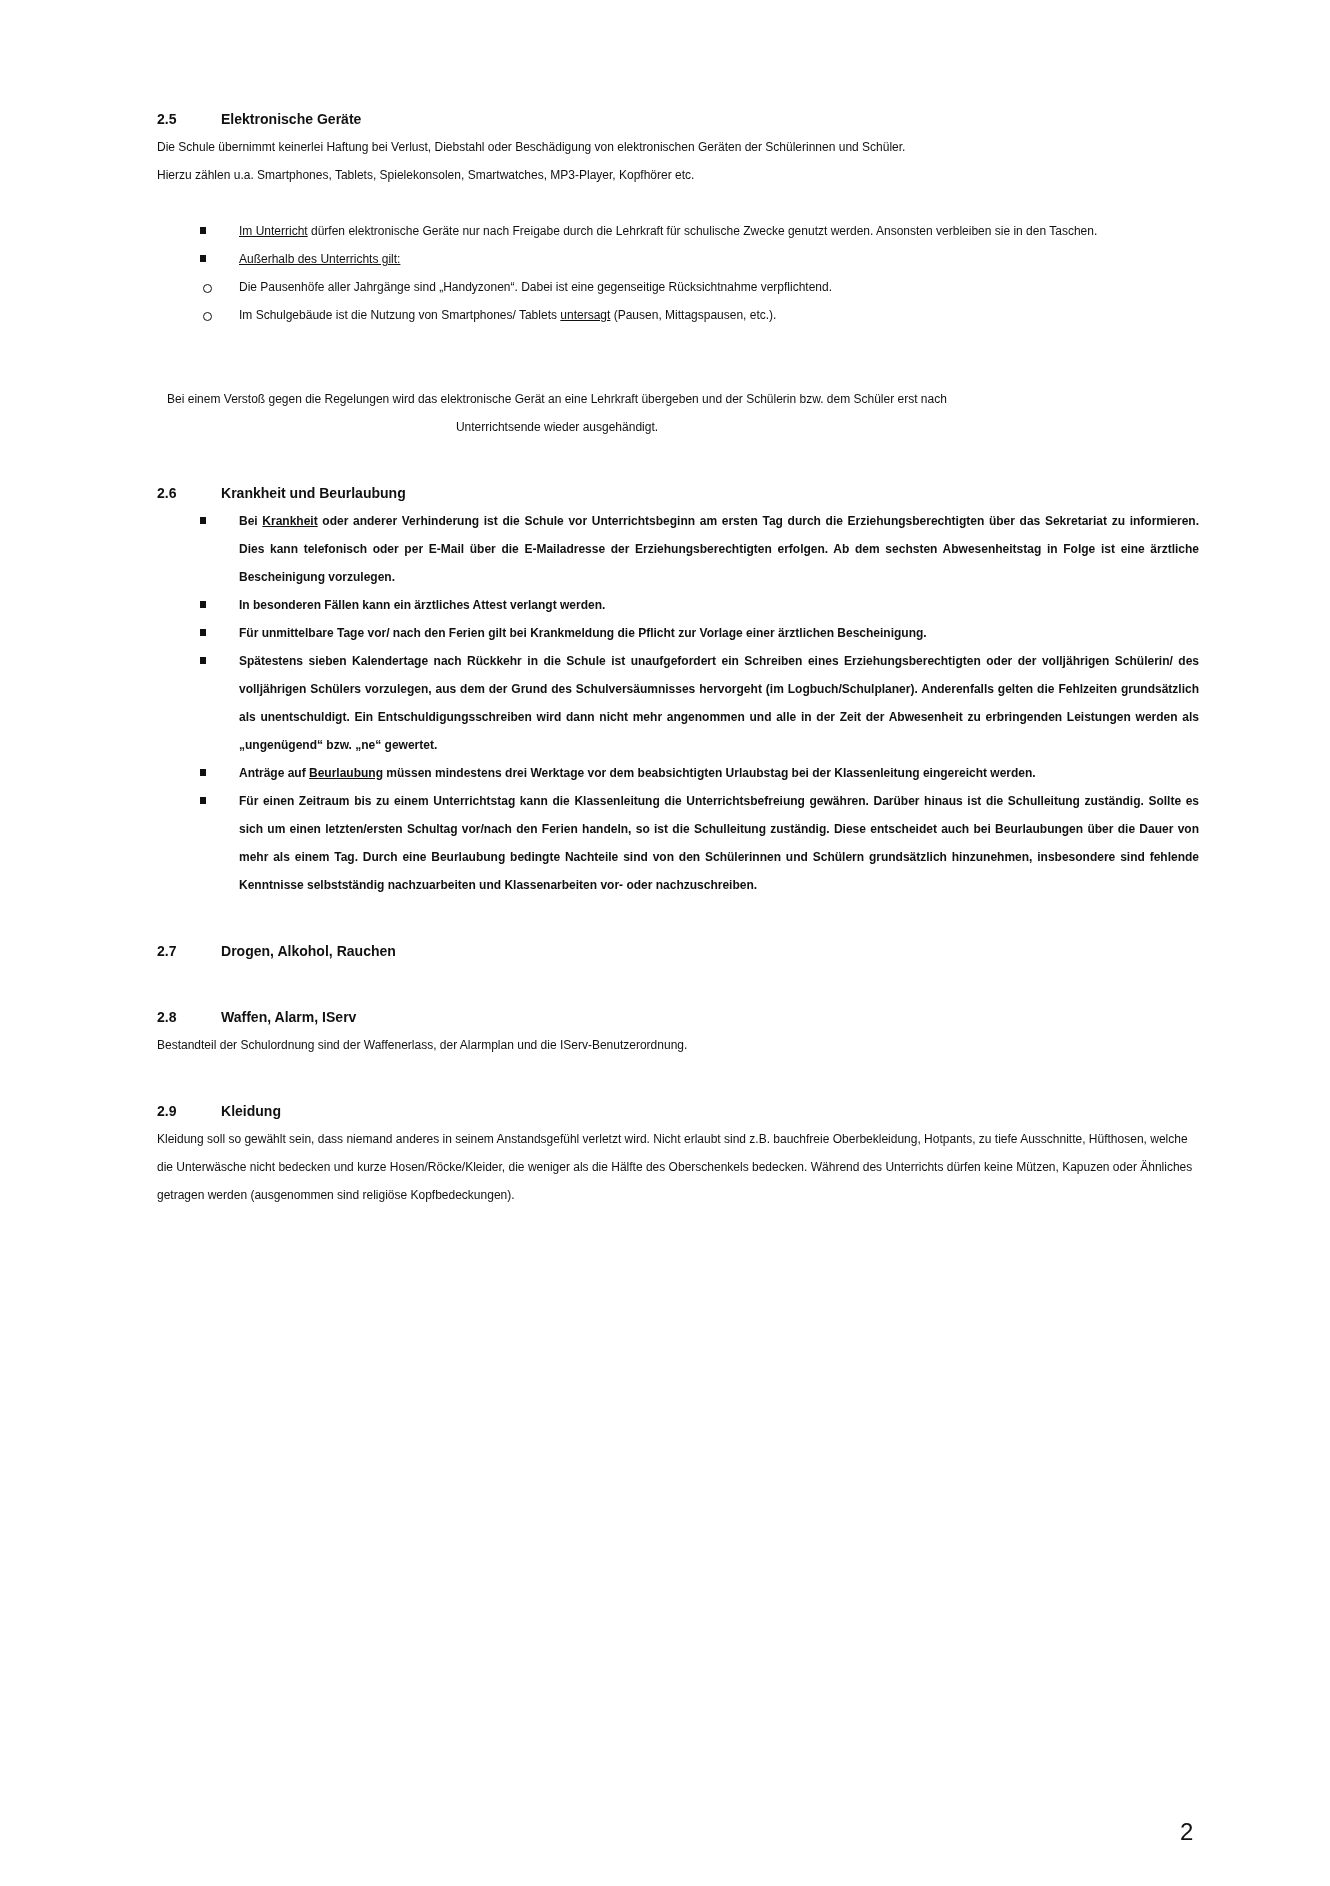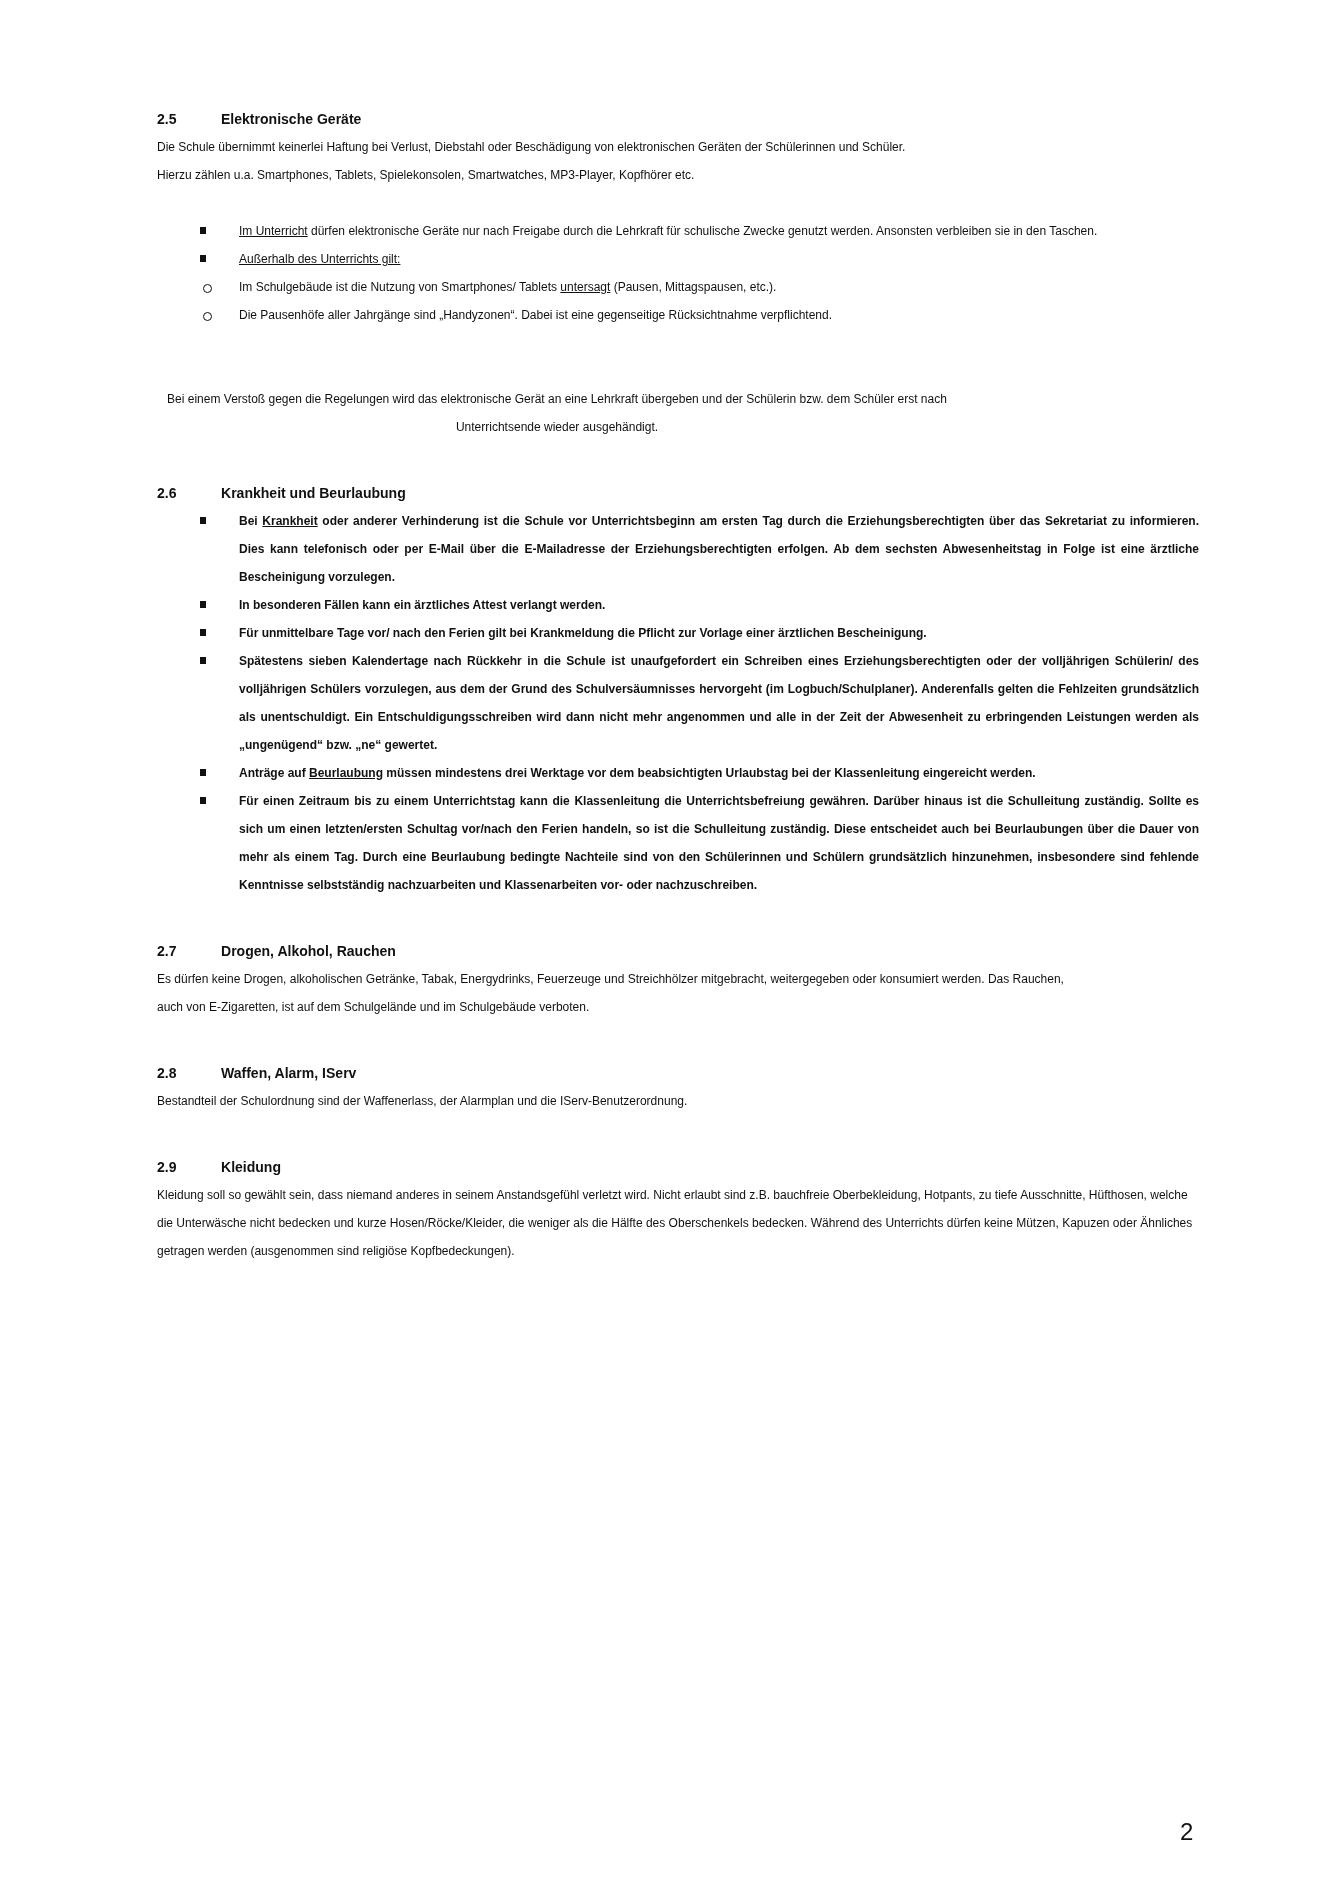--- a/index.html
+++ b/index.html
@@ -52,24 +52,24 @@
     </h3>
     <p style="width:780px;">Die Schule übernimmt keinerlei Haftung bei Verlust, Diebstahl oder Beschädigung von elektronischen Geräten der Schülerinnen und Schüler. Hierzu zählen u.a. Smartphones, Tablets, Spielekonsolen, Smartwatches, MP3-Player, Kopfhörer etc.</p>
     <div class="gap"></div>
     <ul class="sq">
       <li>
         <span class="u">Im Unterricht</span><span> dürfen elektronische Geräte nur nach Freigabe durch die Lehrkraft für schulische Zwecke genutzt werden. Ansonsten verbleiben sie in den Taschen.</span>
       </li>
       <li>
         <span class="u">Außerhalb des Unterrichts gilt:</span>
         <ul class="circ" style="margin-left:-82px;">
+          <li>Die Pausenhöfe aller Jahrgänge sind „Handyzonen“. Dabei ist eine gegenseitige Rücksichtnahme verpflichtend.</li>
           <li>
             <span>Im Schulgebäude ist die Nutzung von Smartphones/ Tablets </span><span class="u">untersagt</span><span> (Pausen, Mittagspausen, etc.).</span>
           </li>
-          <li>Die Pausenhöfe aller Jahrgänge sind „Handyzonen“. Dabei ist eine gegenseitige Rücksichtnahme verpflichtend.</li>
         </ul>
       </li>
     </ul>
     <div class="gap"></div>
     <div class="gap"></div>
     <p style="width:800px;text-align:center;">Bei einem Verstoß gegen die Regelungen wird das elektronische Gerät an eine Lehrkraft übergeben und der Schülerin bzw. dem Schüler erst nach Unterrichtsende wieder ausgehändigt.</p>
   </section>
 
   <div class="gap2"></div>
 
@@ -92,21 +92,20 @@
     </ul>
   </section>
 
   <div class="gap2"></div>
 
   <section>
     <h3 class="sec-head">
       <span class="sec-num">2.7</span>
       <span>Drogen, Alkohol, Rauchen</span>
     </h3>
-    <p style="width:920px;">Es dürfen keine Drogen, alkoholischen Getränke, Tabak, Energydrinks, Feuerzeuge und Streichhölzer mitgebracht, weitergegeben oder konsumiert werden. Das Rauchen, auch von E-Zigaretten, ist auf dem Schulgelände und im Schulgebäude verboten.</p>
   </section>
 
   <div class="gap2"></div>
 
   <section>
     <h3 class="sec-head">
       <span class="sec-num">2.8</span>
       <span>Waffen, Alarm, IServ</span>
     </h3>
     <p>Bestandteil der Schulordnung sind der Waffenerlass, der Alarmplan und die IServ-Benutzerordnung.</p>

